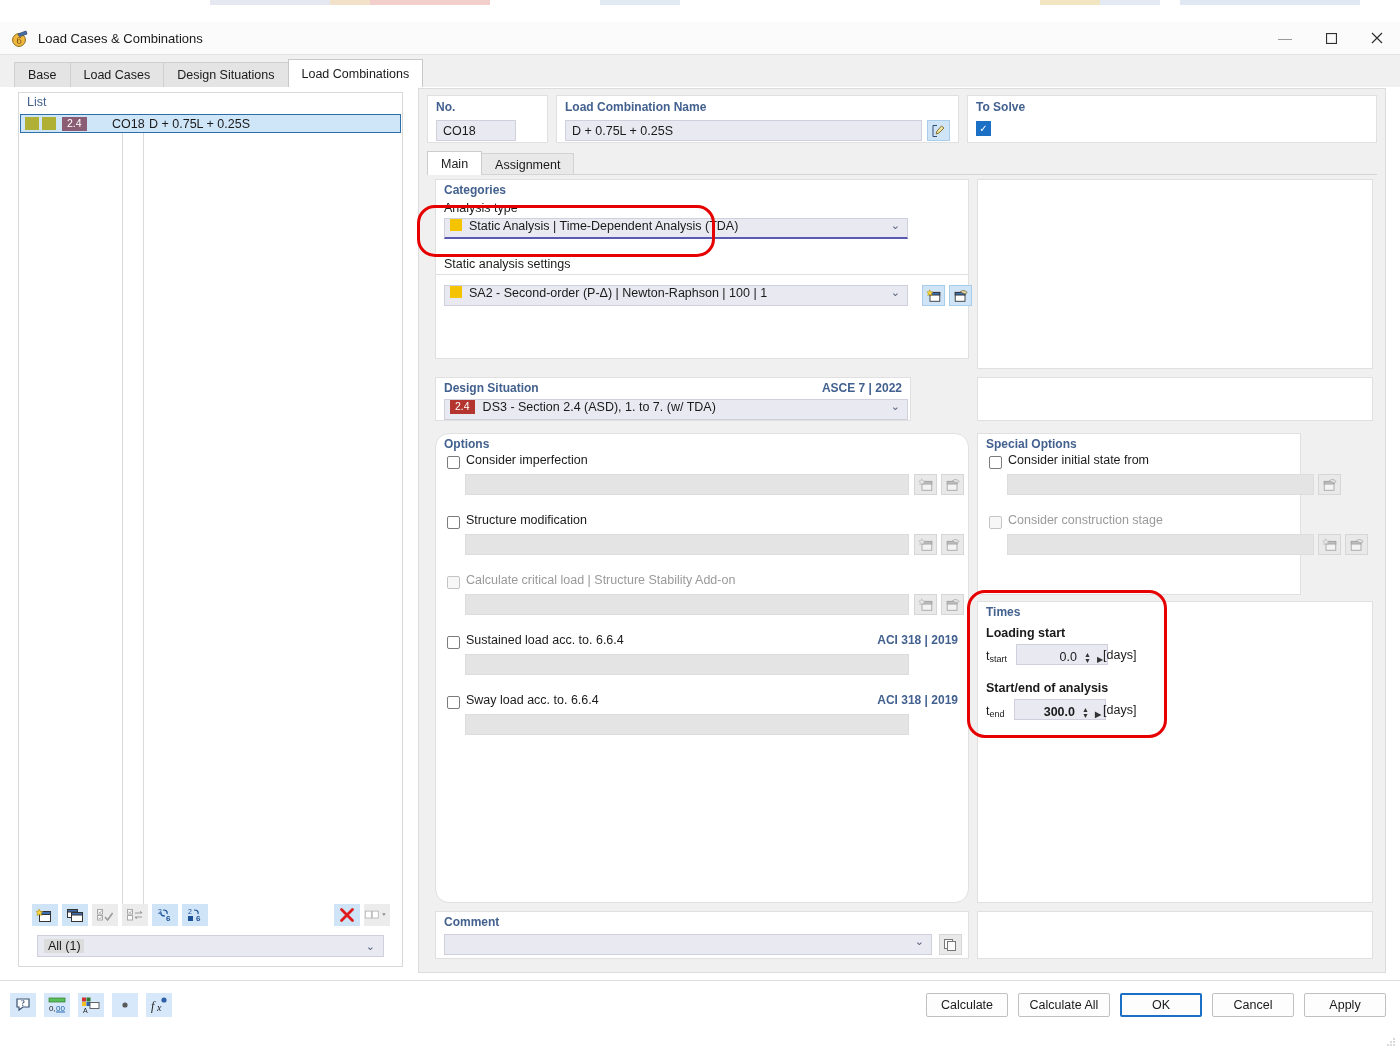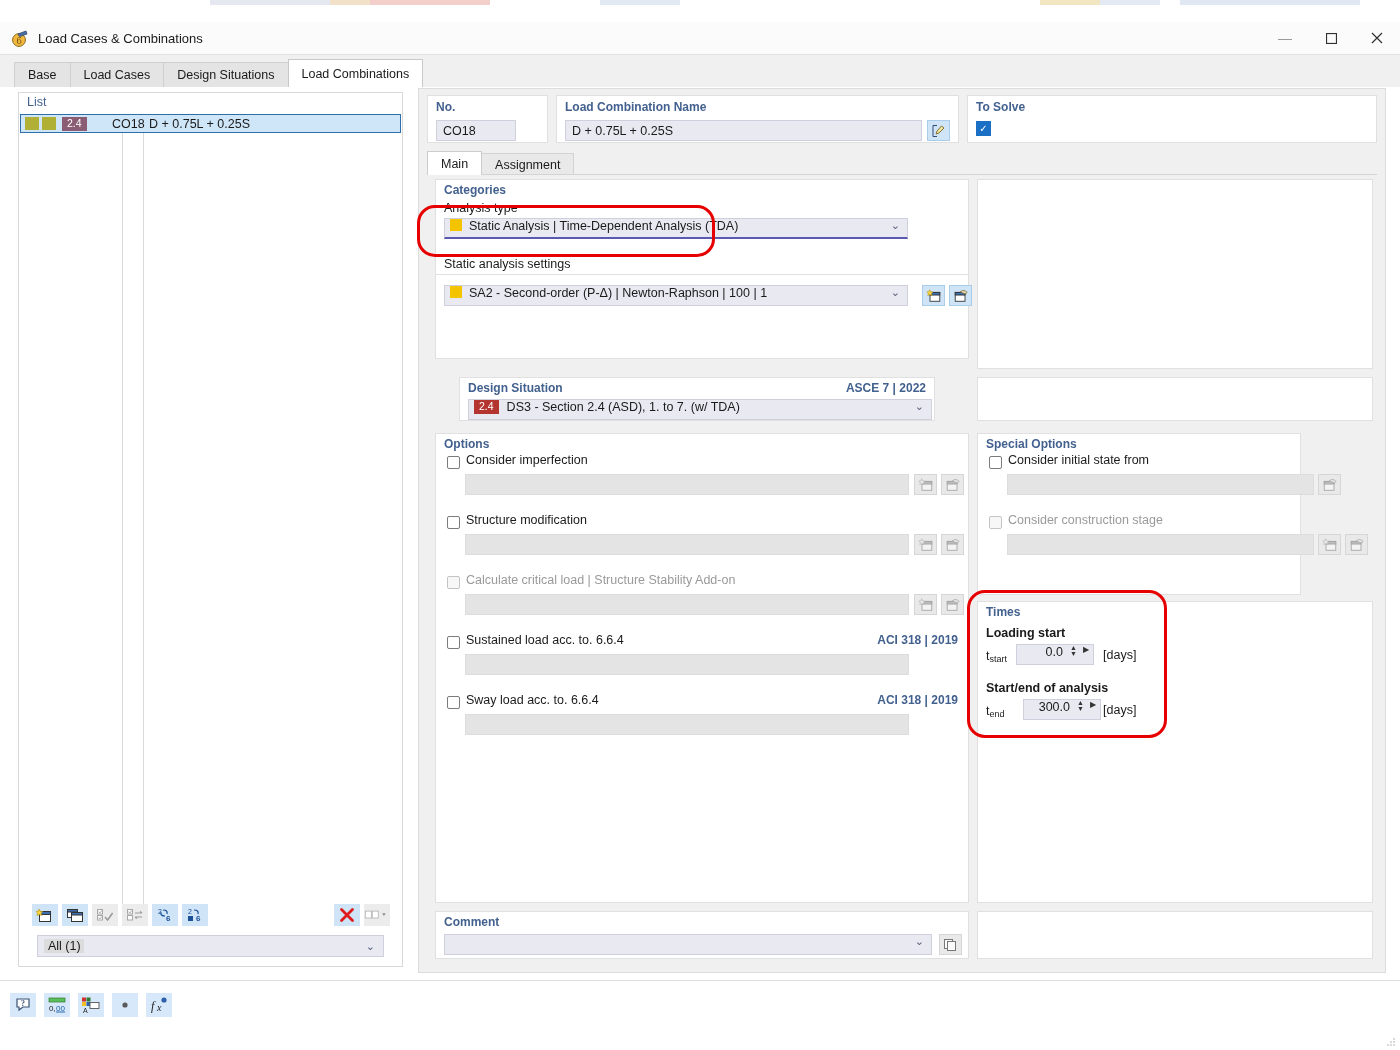--- a/index.html
+++ b/index.html
@@ -122,22 +122,22 @@
   .iconbtn { position:absolute; width:23px; height:21px; background:#e9e9e9; border:1px solid #d6d6d6;
              display:flex; align-items:center; justify-content:center; }
 
   .cb { position:absolute; width:13px; height:13px; background:#ffffff; border:1px solid #7b7b7b;
         border-radius:2px; }
   .cb.dis { border-color:#c4c4c4; background:#f7f7f7; }
 
   .aci { position:absolute; font-size:12px; color:#43618f; font-weight:bold; }
 
   
-  .spin { position:absolute; height:21px; width:78px; background:#e9e9f2; border:1px solid #cfcfdd;
-          display:flex; align-items:flex-start; }
+  .spin { position:absolute; height:21px; width:92px; background:#e9e9f2; border:1px solid #cfcfdd;
+          display:flex; align-items:flex-end; }
   .spin .val { flex:1; text-align:right; padding-right:5px; font-size:12.5px; }
   .spin .arrows { width:11px; display:flex; flex-direction:column; align-items:center; justify-content:center;
                   font-size:7px; line-height:6px; color:#333; }
   .spin .more { width:14px; text-align:center; font-size:8px; color:#333; }
   .unit { position:absolute; font-size:12.5px; }
   .sub { font-size:9px; vertical-align:-2px; }
 
   
   .ring { position:absolute; border:3px solid #e60000; border-radius:18px; pointer-events:none; z-index:40; }
 
@@ -342,32 +342,32 @@
       <svg width="16" height="15" viewBox="0 0 18 16">
         <rect x="2.5" y="4.5" width="11" height="10" fill="#fff" stroke="#333" stroke-width="1"></rect>
         <rect x="2.5" y="4.5" width="11" height="3" fill="#3d6fb0" stroke="#333" stroke-width="1"></rect>
         <path d="M8 4 q3-3 6-1 l2 1.6 l-2.4 1.6 z" fill="#e8d9ae" stroke="#6e5f2c" stroke-width="0.8"></path>
       </svg>
     </span>
   </div>
 
   <div class="panel" style="left:558px; top:90px; width:396px; height:190px;"></div>
 
-  <div class="panel" style="left:16px; top:288px; width:476px; height:44px;margin-left:24px;">
+  <div class="panel" style="left:16px; top:288px; width:476px; height:44px;">
     <span class="ptitle">Design Situation</span>
     <span class="ptitle-right">ASCE 7 | 2022</span>
     <div class="combo" style="left:8px; top:21px; width:464px;">
       <span class="rbadge">2.4</span>
       <span>DS3 - Section 2.4 (ASD), 1. to 7. (w/ TDA)</span>
       <span class="chev">⌄</span>
     </div>
   </div>
   <div class="panel" style="left:558px; top:288px; width:396px; height:44px;"></div>
 
-  <div class="panel" style="left:16px; top:344px; width:534px; height:470px;">
+  <div class="panel" style="left:16px; top:344px; width:534px; height:470px;border-radius:14px;">
     <span class="ptitle">Options</span>
 
     <span class="cb" style="left:11px; top:22px;"></span>
     <span class="lbl" style="left:30px; top:19px;">Consider imperfection</span>
     <span class="grayfld" style="left:29px; top:40px; width:444px;"></span>
     <span class="iconbtn" style="left:478px; top:40px;">
       <svg width="16" height="15" viewBox="0 0 18 16">
         <rect x="4.5" y="4.5" width="11" height="10" fill="#f3f3f3" stroke="#a5a5a5" stroke-width="1"></rect>
         <rect x="4.5" y="4.5" width="11" height="3" fill="#bcbcbc" stroke="#a5a5a5" stroke-width="1"></rect>
         <path d="M4 1.5 l1.3 2.3 L7.8 4.1 L6 5.8 L6.6 8.1 L4.2 6.9 L2 8.1 L2.6 5.7 L1 4 L3.4 3.8 Z" fill="#eaeaea" stroke="#adadad" stroke-width="0.6"></path>
@@ -475,21 +475,21 @@
           <span>▼</span>
         </span>
       <span class="more">▶</span>
     </span>
     <span class="unit" style="left:125px; top:46px;">[days]</span>
 
     <span class="lbl" style="left:8px; top:79px; font-weight:bold;">Start/end of analysis</span>
     <span class="lbl" style="left:8px; top:102px;">
       <span>t</span><span class="sub">end</span>
     </span>
-    <span class="spin" style="left:45px; top:97px;">
+    <span class="spin" style="left:36px; top:97px;font-weight:bold;">
       <span class="val">300.0</span>
       <span class="arrows">
           <span>▲</span>
           <span>▼</span>
         </span>
       <span class="more">▶</span>
     </span>
     <span class="unit" style="left:125px; top:101px;">[days]</span>
   </div>
 
@@ -547,20 +547,27 @@
     </span>
     <span class="bb-tool">
       <svg width="20" height="18" viewBox="0 0 20 18">
         <text x="2" y="14" font-size="12" fill="#1a1a1a" font-family="Liberation Serif, serif" font-style="italic">f</text>
         <text x="8" y="15" font-size="10" fill="#1a1a1a" font-family="Liberation Serif, serif" font-style="italic">x</text>
         <circle cx="15" cy="4" r="2.6" fill="#2f60a8"></circle>
       </svg>
     </span>
   </div>
 
+  <div class="btns">
+    <span class="btn">Calculate</span>
+    <span class="btn wide">Calculate All</span>
+    <span class="btn primary">OK</span>
+    <span class="btn">Cancel</span>
+    <span class="btn">Apply</span>
+  </div>
 
   <span class="grip">
     <svg width="10" height="10" viewBox="0 0 10 10">
       <circle cx="8" cy="8" r="0.8" fill="#aaa"></circle>
         <circle cx="5" cy="8" r="0.8" fill="#aaa"></circle>
       <circle cx="8" cy="5" r="0.8" fill="#aaa"></circle>
         <circle cx="2" cy="8" r="0.8" fill="#aaa"></circle>
       <circle cx="8" cy="2" r="0.8" fill="#aaa"></circle>
         <circle cx="5" cy="5" r="0.8" fill="#aaa"></circle>
     </svg>

